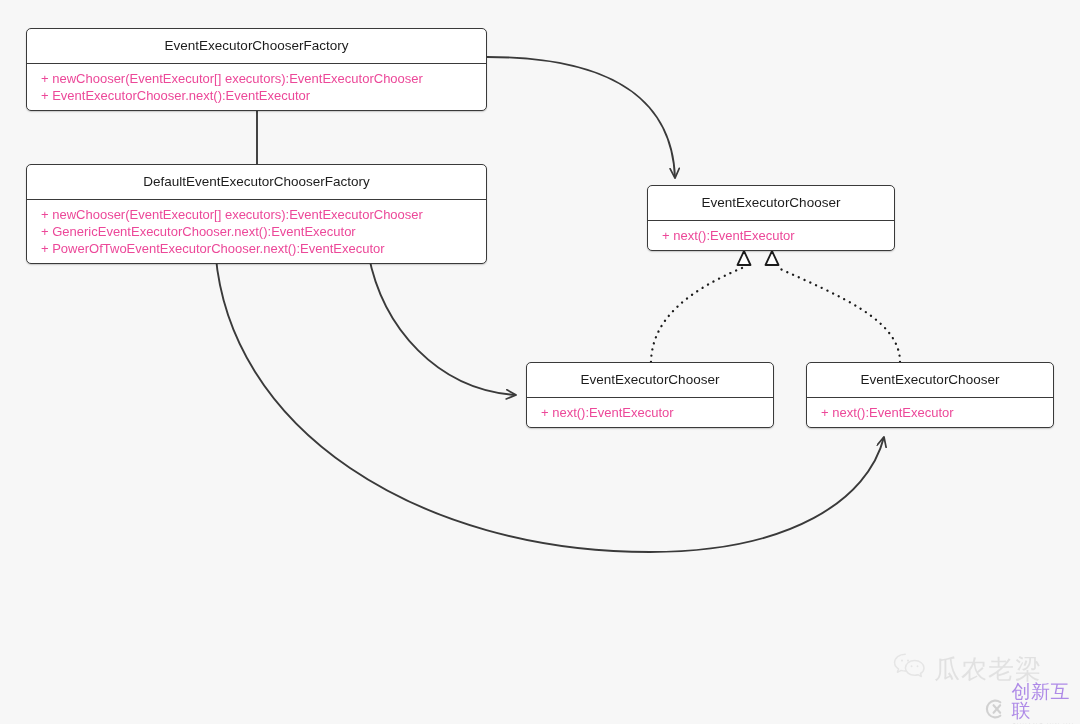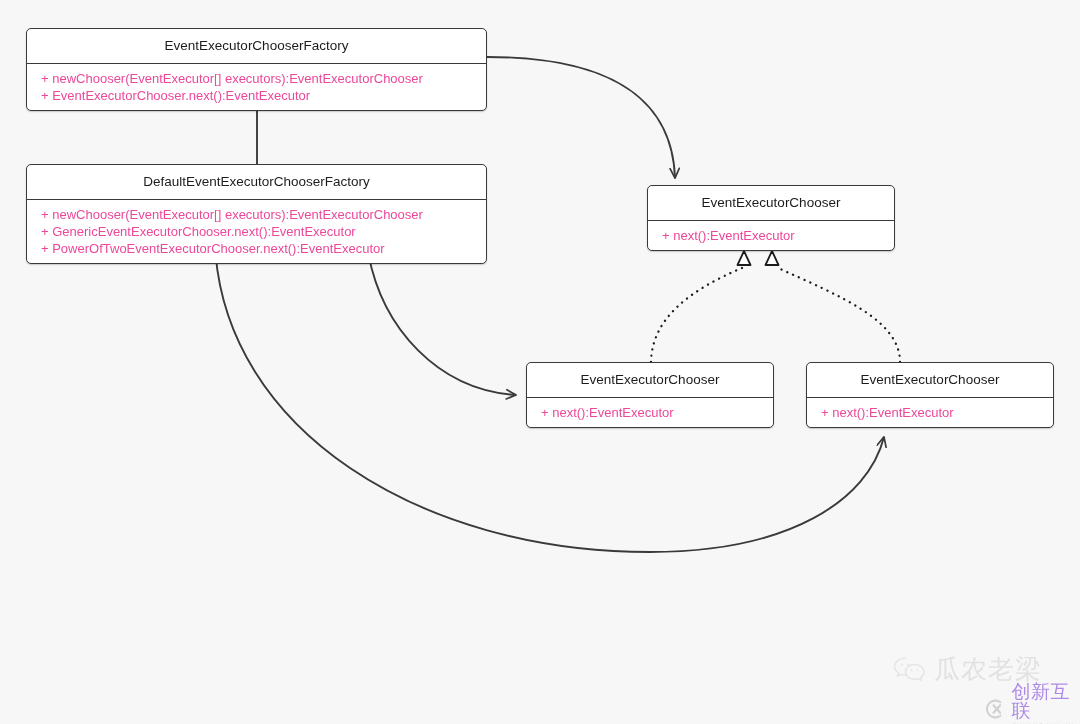--- a/index.html
+++ b/index.html
@@ -62,21 +62,20 @@
   }
   .member.underlined {
     text-underline-offset: 1px;
   }
   
   .wm-wechat {
     position: absolute;
     left: 893px;
     top: 652px;
     display: flex;
-    align-items: center;
     gap: 7px;
     opacity: 0.34;
     pointer-events: none;
   }
   .wm-wechat-text {
     font-size: 26px;
     color: #b9b9b9;
     letter-spacing: 1px;
     font-family: "DejaVu Sans", sans-serif;
   }

